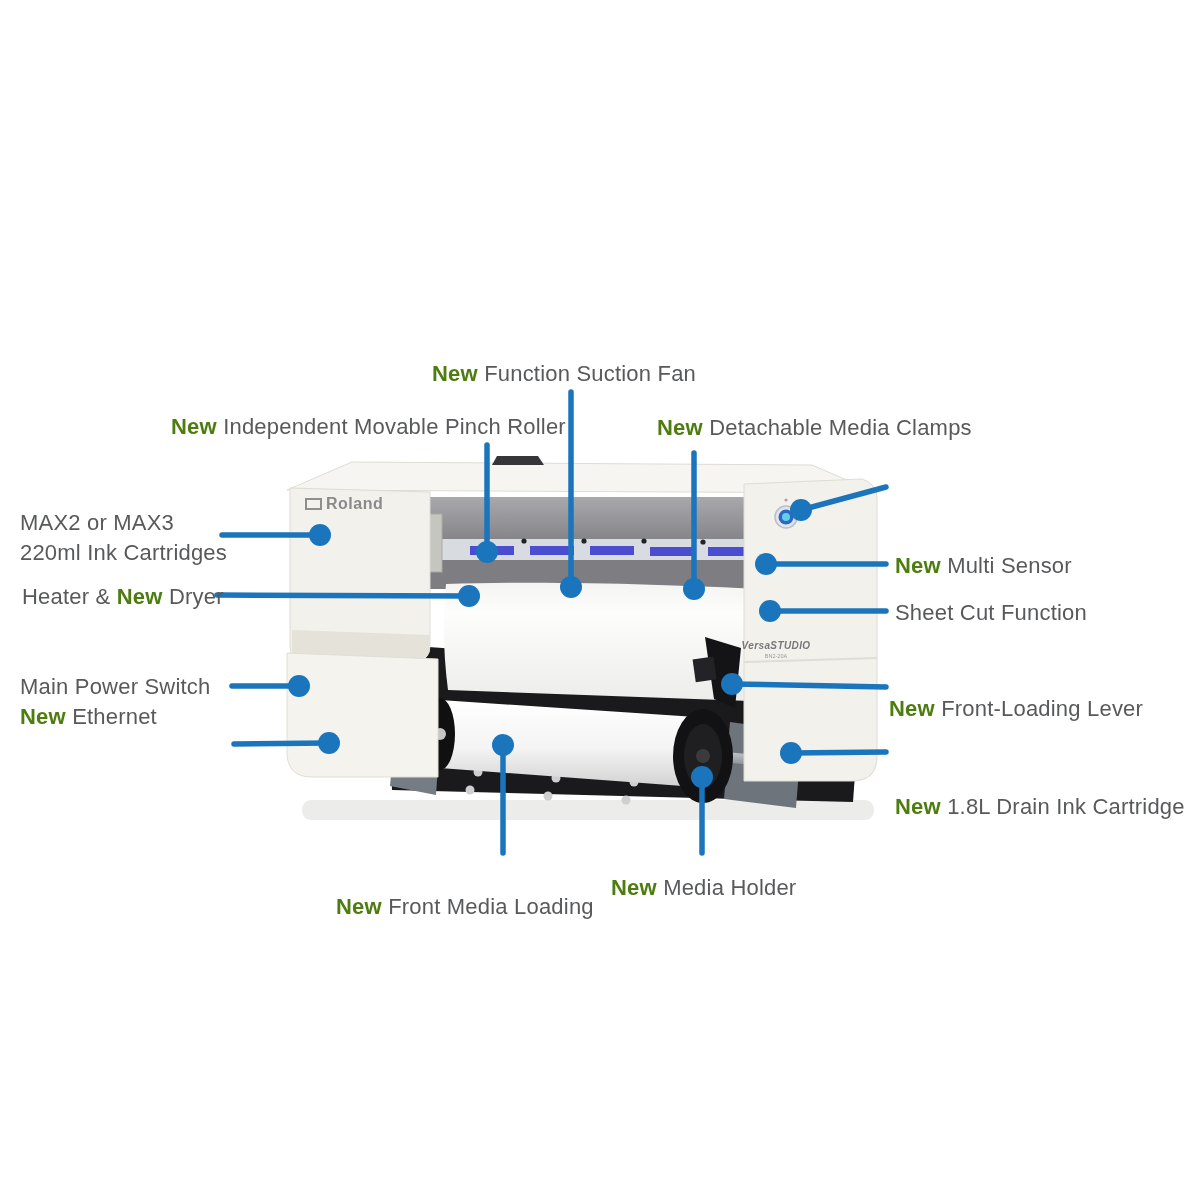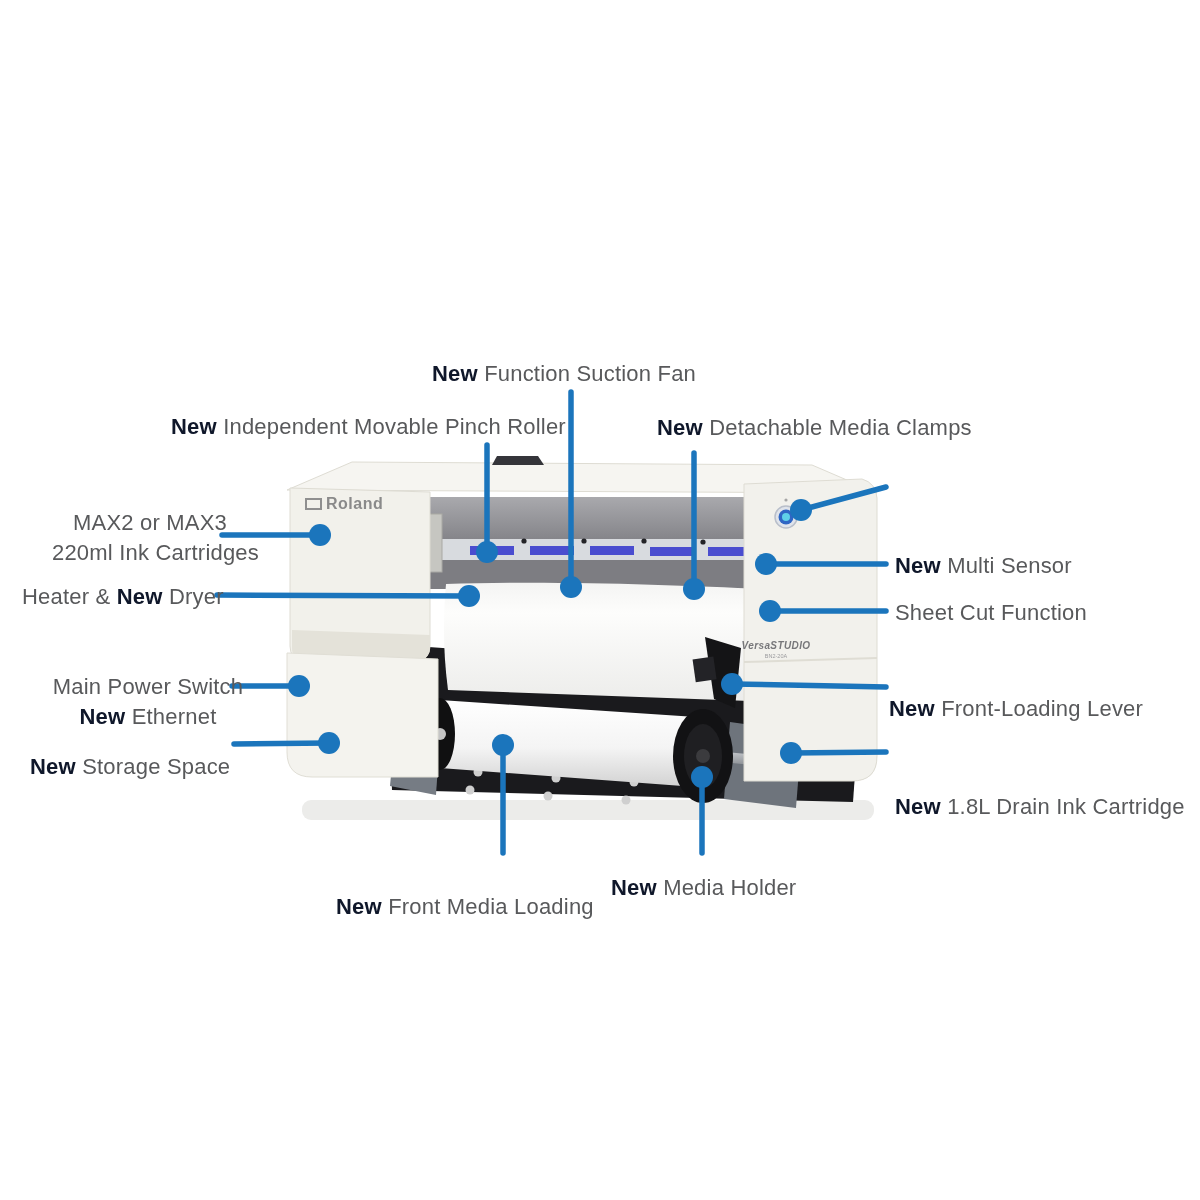--- a/index.html
+++ b/index.html
@@ -5,22 +5,22 @@
   html,body{margin:0;padding:0;background:#ffffff;}
   .canvas{
     position:relative;width:1200px;height:1200px;background:#ffffff;
     font-family:"Liberation Sans", sans-serif;color:#58595b;overflow:hidden;
   }
   .printer-svg{position:absolute;left:0;top:0;}
   .callout-label{
     position:absolute;font-size:22px;line-height:30px;color:#58595b;
     white-space:nowrap;letter-spacing:0.2px;
   }
-  .callout-label .new{color:#0f172a;font-weight:bold;}
-  .centered{text-align:center;margin-left:32px;}
+  .callout-label .new{color:#4d7c0f;font-weight:bold;}
+  .centered{}
 </style>
 </head>
 <body>
 
 <div class="canvas">
 
   <svg class="printer-svg" width="1200" height="1200" viewBox="0 0 1200 1200">
     <defs>
       <linearGradient id="openGrad" x1="0" y1="0" x2="0" y2="1">
         <stop offset="0" stop-color="#a9a9ad"></stop>
@@ -201,23 +201,20 @@
 
   <div class="callout-label" style="left:22px;top:582px;">
     <span>Heater &amp; </span><span class="new">New</span><span> Dryer</span>
   </div>
 
   <div class="callout-label centered" style="left:20px;top:672px;width:192px;">
     <div><span>Main Power Switch</span></div>
     <div><span class="new">New</span><span> Ethernet</span></div>
   </div>
 
-  <div class="callout-label" style="left:30px;top:752px;">
-    <span class="new">New</span><span> Storage Space</span>
-  </div>
 
   <div class="callout-label" style="left:336px;top:892px;">
     <span class="new">New</span><span> Front Media Loading</span>
   </div>
 
   <div class="callout-label" style="left:611px;top:873px;">
     <span class="new">New</span><span> Media Holder</span>
   </div>
 
 </div>

